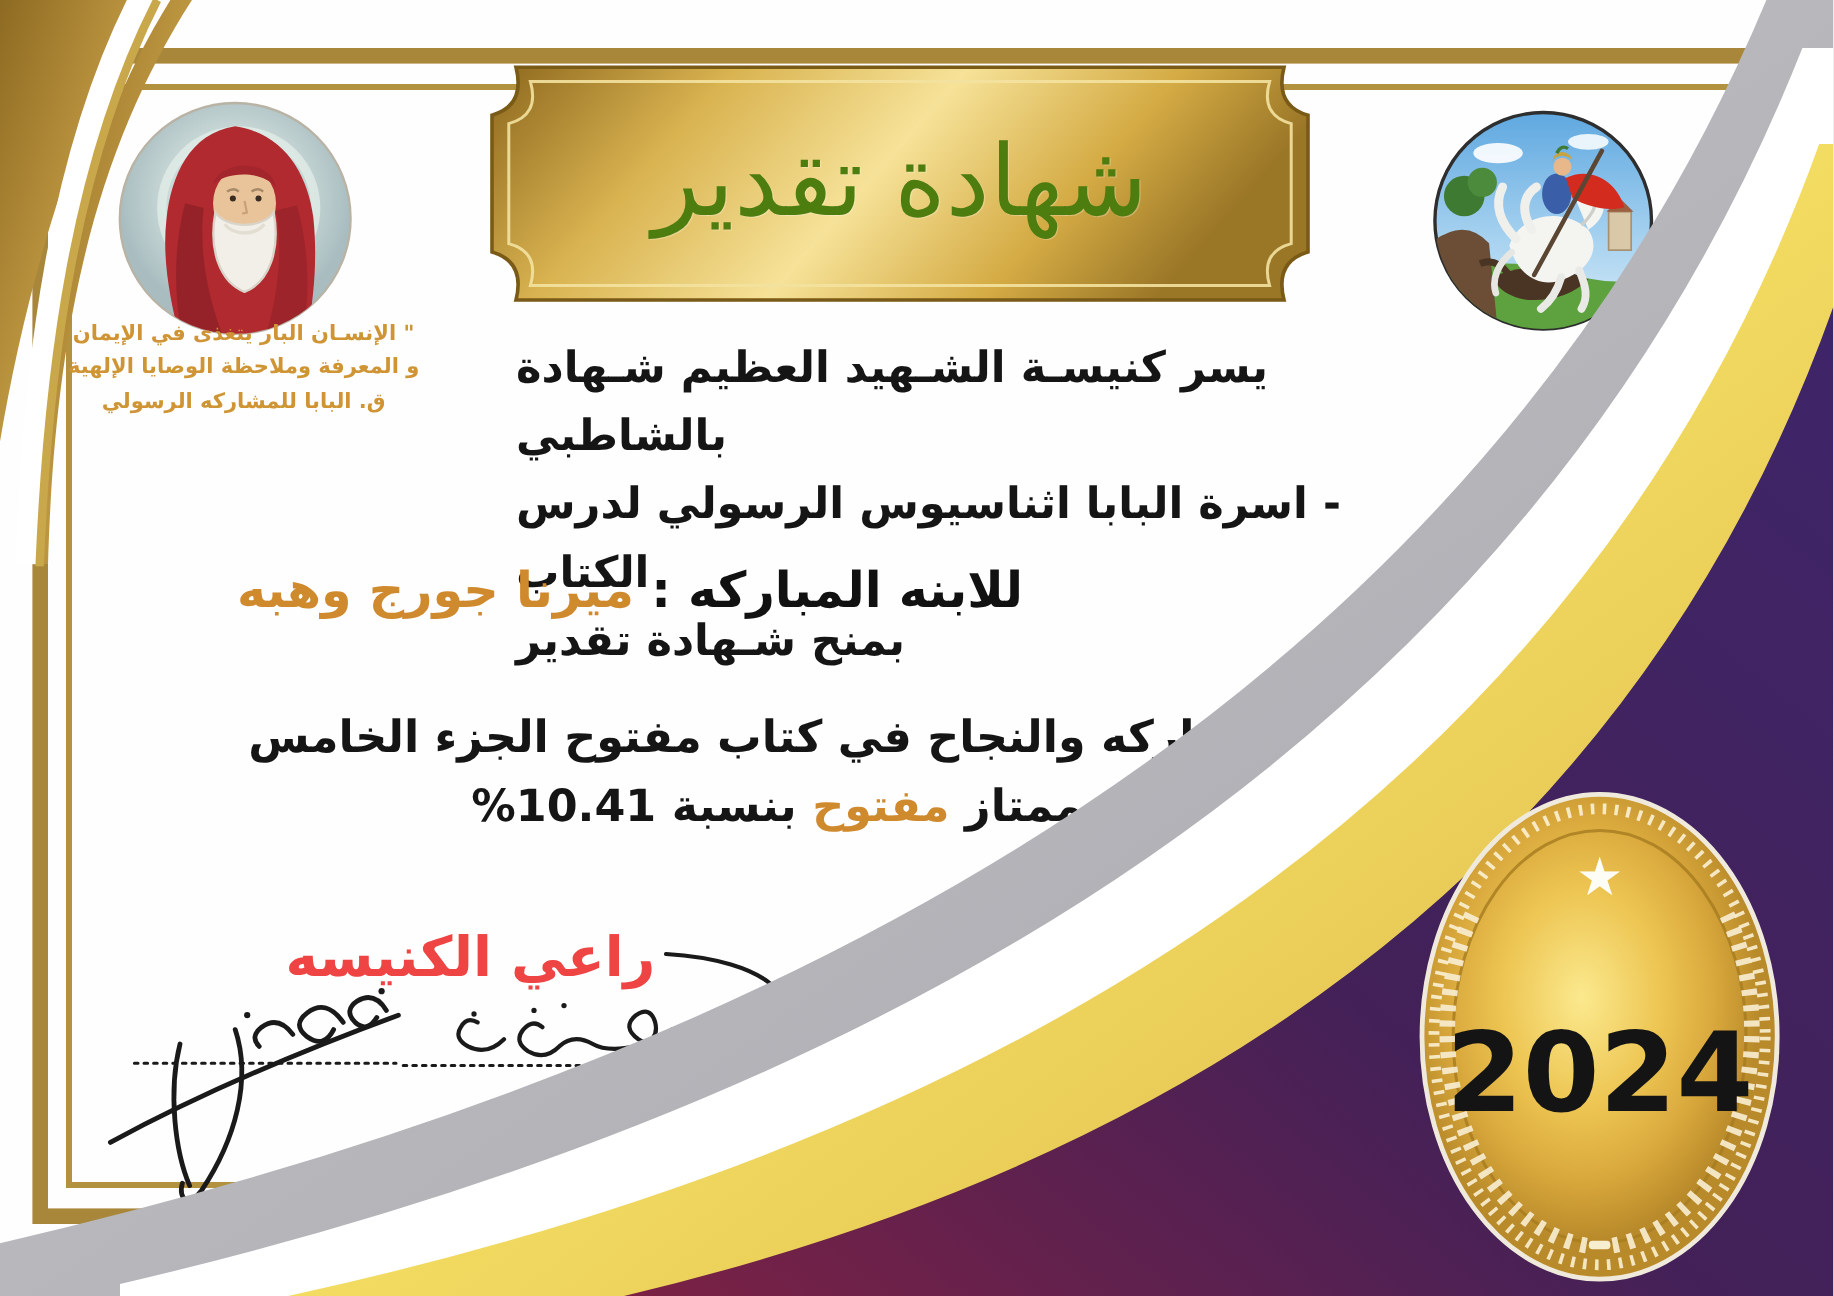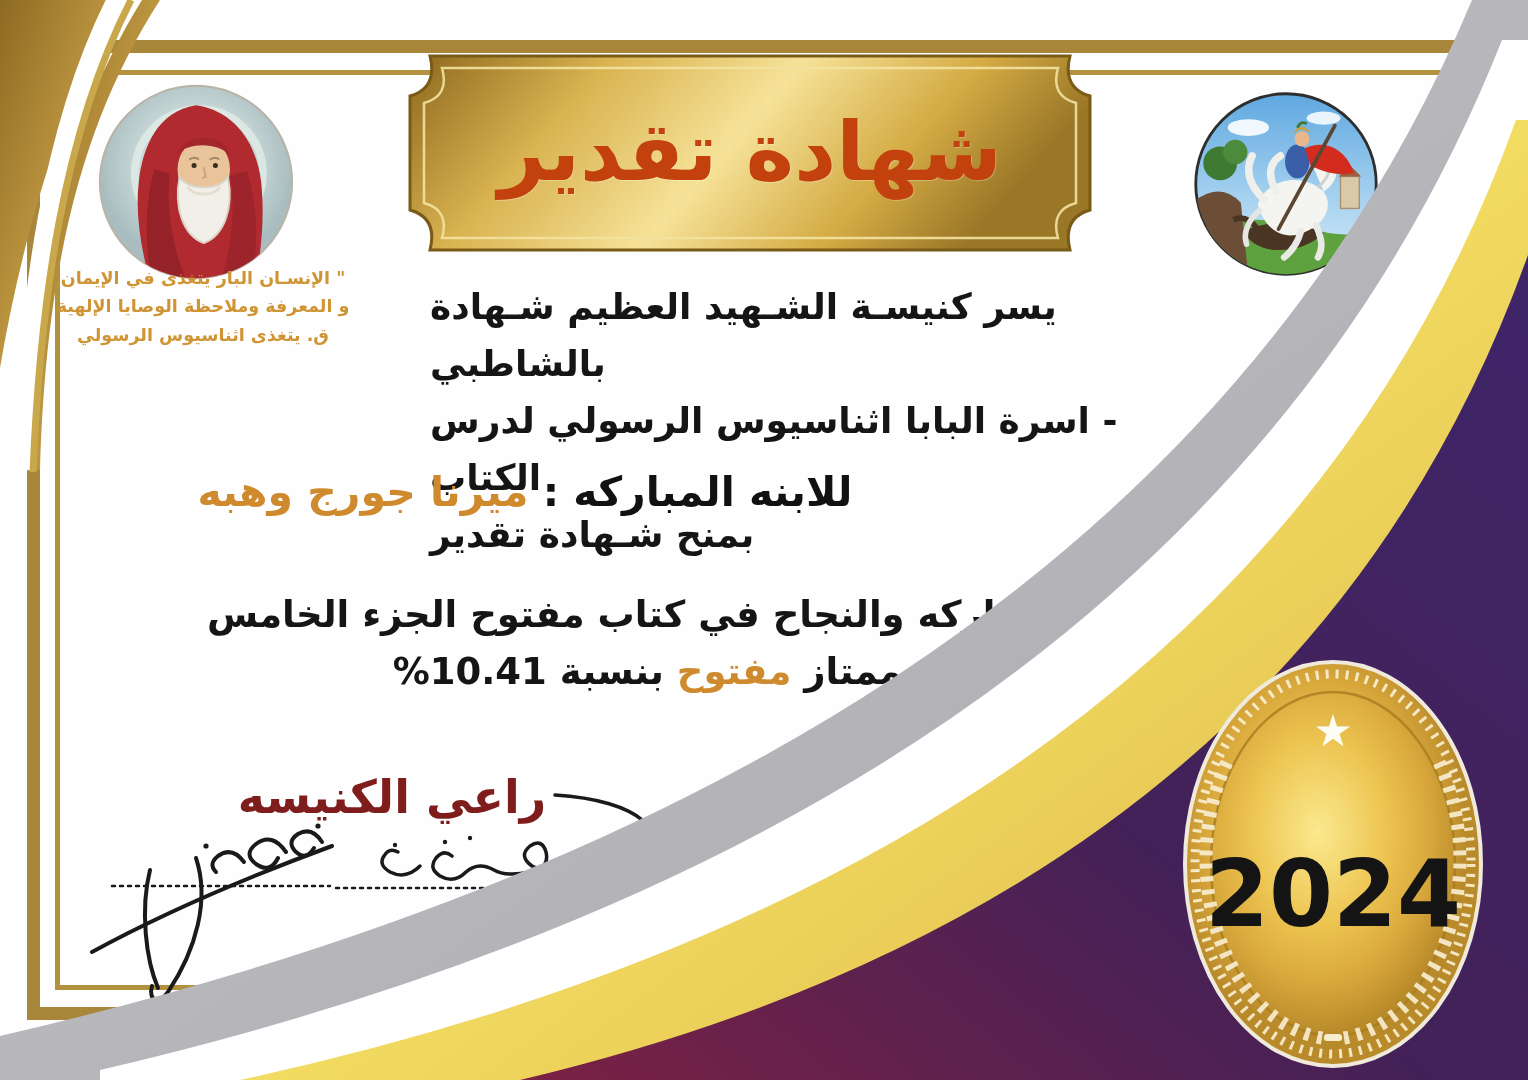--- a/index.html
+++ b/index.html
@@ -18,24 +18,24 @@
   
   #recipient{left:195px;top:468px;width:660px;direction:rtl;text-align:center;
              font-size:41px;font-weight:bold;color:#111;}
   #recipient .name{color:#cf8a2e;}
   
   #achievement{left:175px;top:586px;width:945px;direction:rtl;text-align:center;
                color:#151515;font-size:37px;font-weight:bold;line-height:1.55;}
   #achievement .grade{color:#cf8a2e;}
   
   #pastor{left:222px;top:770px;width:340px;direction:rtl;text-align:center;
-          font-size:46px;font-weight:bold;color:#7f1d1d;}
+          font-size:46px;font-weight:bold;color:#ef4444;}
   
   #plaque-title{left:372px;top:104px;width:756px;text-align:center;direction:rtl;
-                font-size:82px;font-weight:bold;color:#c2410c;
+                font-size:82px;font-weight:normal;color:#4d7c0f;
                 text-shadow:1px 1px 0 rgba(255,255,255,.25);}
 </style>
 </head>
 <body>
 
 <div id="canvas">
 
   <div class="abs" id="frame-outer"></div>
   <div class="abs" id="frame-inner"></div>
 
@@ -131,21 +131,21 @@
       <path d="M108,48 A10,10 0 0 1 126,48 L124,42 Q116,36 110,42 Z" fill="#caa23e"></path>
       <path d="M112,40 q4,-8 10,-4" stroke="#3f7a33" stroke-width="3" fill="none"></path>
       <path d="M120,62 C140,52 164,62 172,88 C158,92 140,88 126,80 Z" fill="#d42b1f"></path>
       <path d="M152,38 L92,148" stroke="#5a4632" stroke-width="4" stroke-linecap="round"></path>
     </g>
   </svg>
 
   <div class="abs" id="quote">
     <div>" الإنسـان البار يتغذى في الإيمان</div>
     <div>و المعرفة وملاحظة الوصايا الإلهية</div>
-    <div>ق. يتغذى اثناسيوس الرسولي</div>
+    <div>ق. البابا للمشاركه الرسولي</div>
   </div>
 
   <div class="abs" id="intro">
     <div>يسر كنيسـة الشـهيد العظيم شـهادة بالشاطبي</div>
     <div>- اسرة البابا اثناسيوس الرسولي لدرس الكتاب</div>
     <div>بمنح شـهادة تقدير</div>
   </div>
 
   <div class="abs" id="recipient">
     <span>للابنه المباركه : </span><span class="name">ميرنا جورج وهبه</span>

